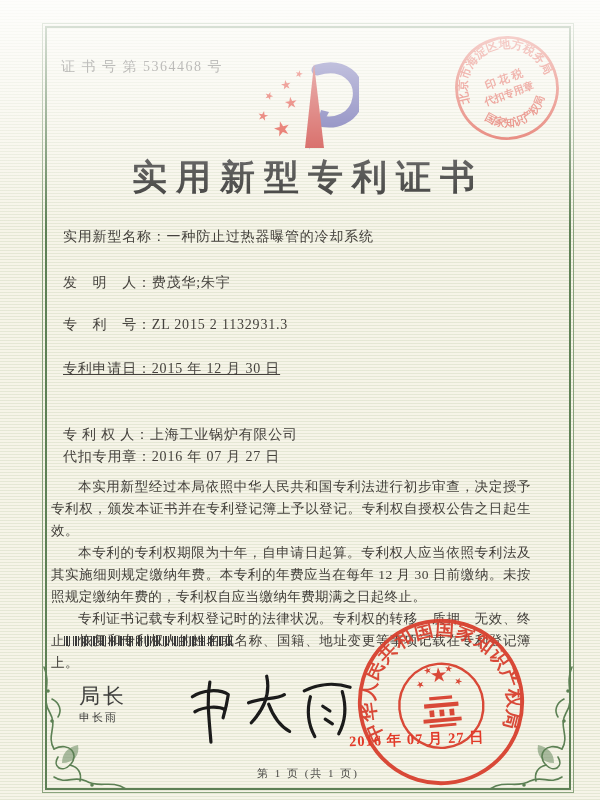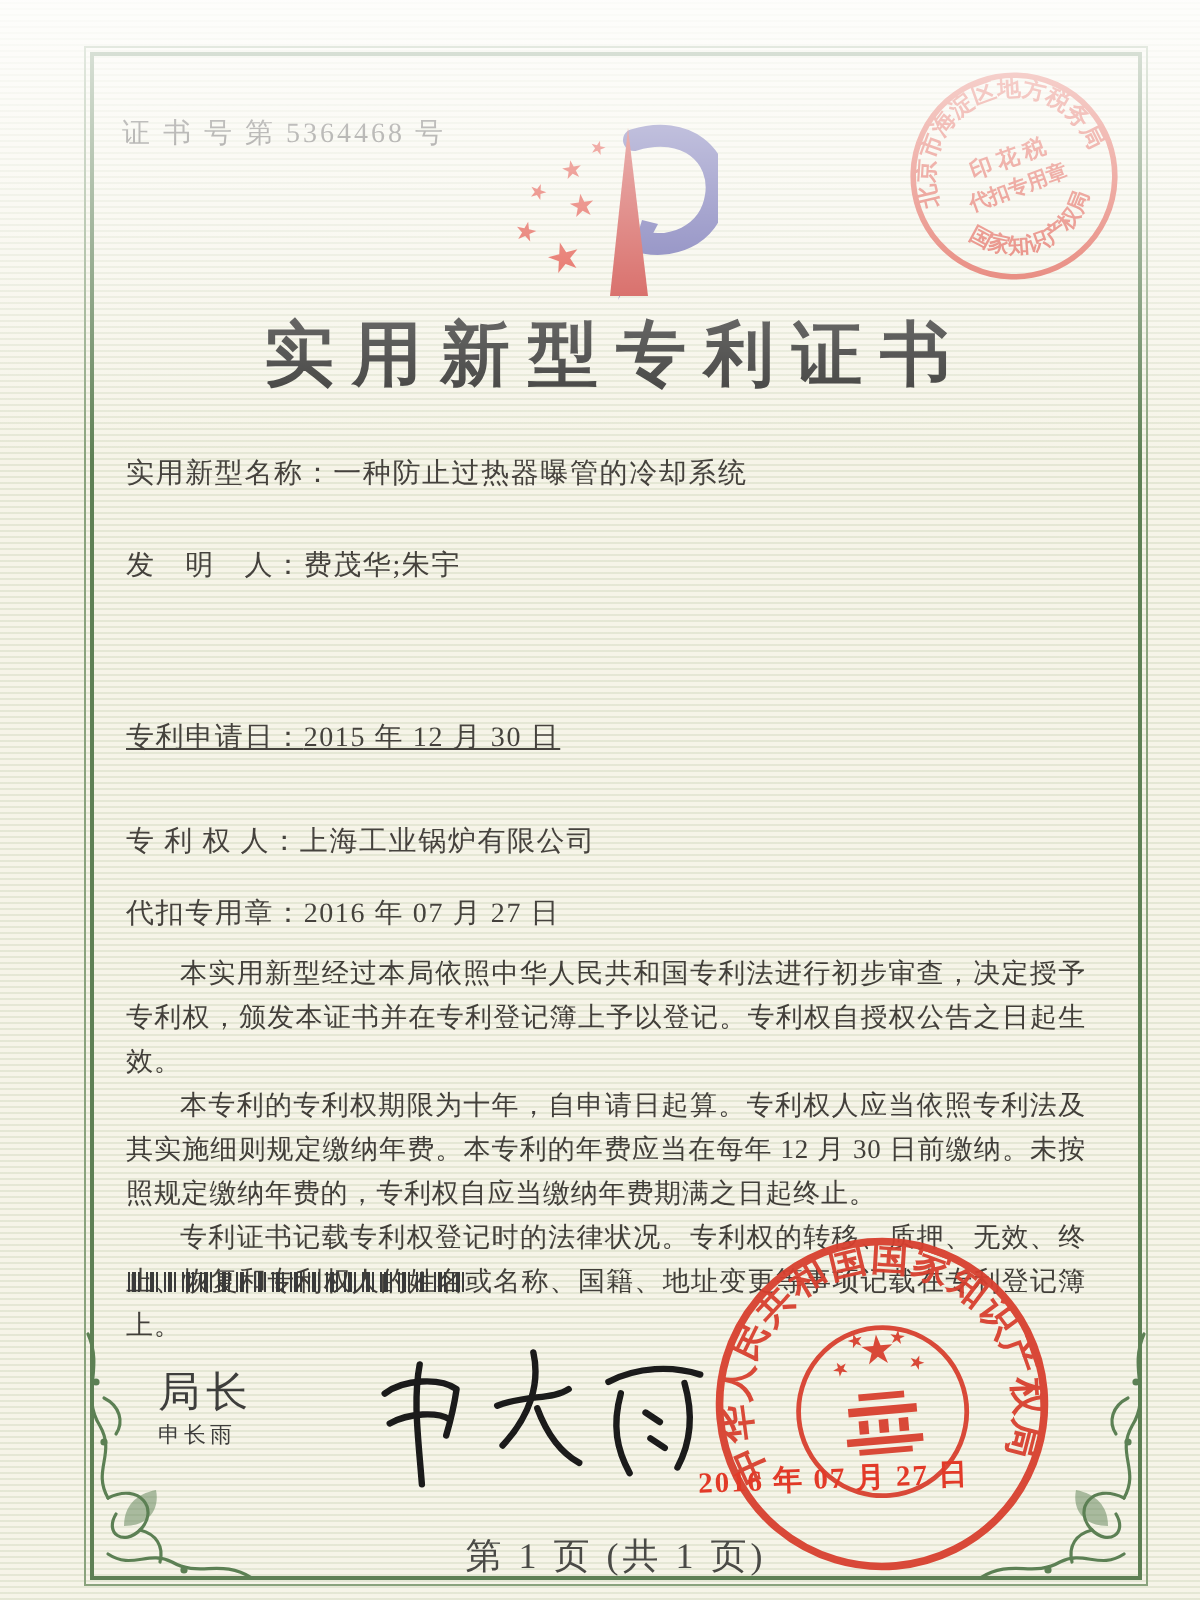--- a/index.html
+++ b/index.html
@@ -35,24 +35,24 @@
   }
   .title{
     position:absolute;left:0;right:0;top:130px;text-align:center;
     font-size:35px;color:#2f2f2d;letter-spacing:9px;font-weight:600;z-index:6;
   }
   .field{
     position:absolute;left:20px;font-size:14px;color:#45423d;
     letter-spacing:0.8px;white-space:nowrap;z-index:6;
   }
   .f-name{top:204px;} .f-inventor{top:250px;} .f-patentno{top:292px;}
-  .f-filing{top:336px;text-decoration:underline;} .f-patentee{top:388px;} .f-grant{top:424px;}
+  .f-filing{top:336px;text-decoration:underline;} .f-patentee{top:402px;} .f-grant{top:424px;}
 
   .paragraphs{
-    position:absolute;left:20px;top:452px;width:480px;z-index:6;
+    position:absolute;left:8px;top:452px;width:480px;z-index:6;
     font-size:13.5px;line-height:22px;color:#423f3a;text-align:justify;
     letter-spacing:0.4px;
   }
   .paragraphs p{margin:0;text-indent:2em;}
 
   .barcode{
     position:absolute;left:21px;top:612px;width:168px;height:10px;z-index:6;
     background:repeating-linear-gradient(90deg,
       #3a3a3a 0 1px, transparent 1px 2px,
       #3a3a3a 2px 4px, transparent 4px 5px,
@@ -71,21 +71,21 @@
   .office-seal{
     position:absolute;left:312px;top:592px;width:172px;height:172px;z-index:7;
     transform:rotate(-5deg);opacity:0.95;
   }
   .seal-date{
     position:absolute;left:306px;top:706px;z-index:8;font-size:14.5px;font-weight:bold;
     color:#e23a28;letter-spacing:1px;transform:rotate(-2deg);white-space:nowrap;
   }
   .footer{
     position:absolute;left:0;right:0;top:742px;text-align:center;
-    font-size:18px;color:#4a4a46;letter-spacing:2px;z-index:6;
+    font-size:11px;color:#4a4a46;letter-spacing:2px;z-index:6;
   }
   .stamp-text{font-weight:bold;fill:#dc4a3a;}
   .seal-text{font-weight:bold;fill:#d8402f;}
 </style>
 </head>
 <body>
 
 <div class="paper">
 
   <div class="frame">
@@ -157,20 +157,23 @@
       <text class="stamp-text" x="60" y="70" font-size="11" text-anchor="middle">代扣专用章</text>
     </svg>
 
     <div class="title">实用新型专利证书</div>
 
     <div class="field f-name">
       <span>实用新型名称：</span><span>一种防止过热器曝管的冷却系统</span>
     </div>
     <div class="field f-inventor">
       <span>发　明　人：</span><span>费茂华;朱宇</span>
+    </div>
+    <div class="field f-patentno">
+      <span>专　利　号：</span><span>ZL 2015 2 1132931.3</span>
     </div>
     <div class="field f-filing">
       <span>专利申请日：</span><span>2015 年 12 月 30 日</span>
     </div>
     <div class="field f-patentee">
       <span>专 利 权 人：</span><span>上海工业锅炉有限公司</span>
     </div>
     <div class="field f-grant">
       <span>代扣专用章：</span><span>2016 年 07 月 27 日</span>
     </div>

